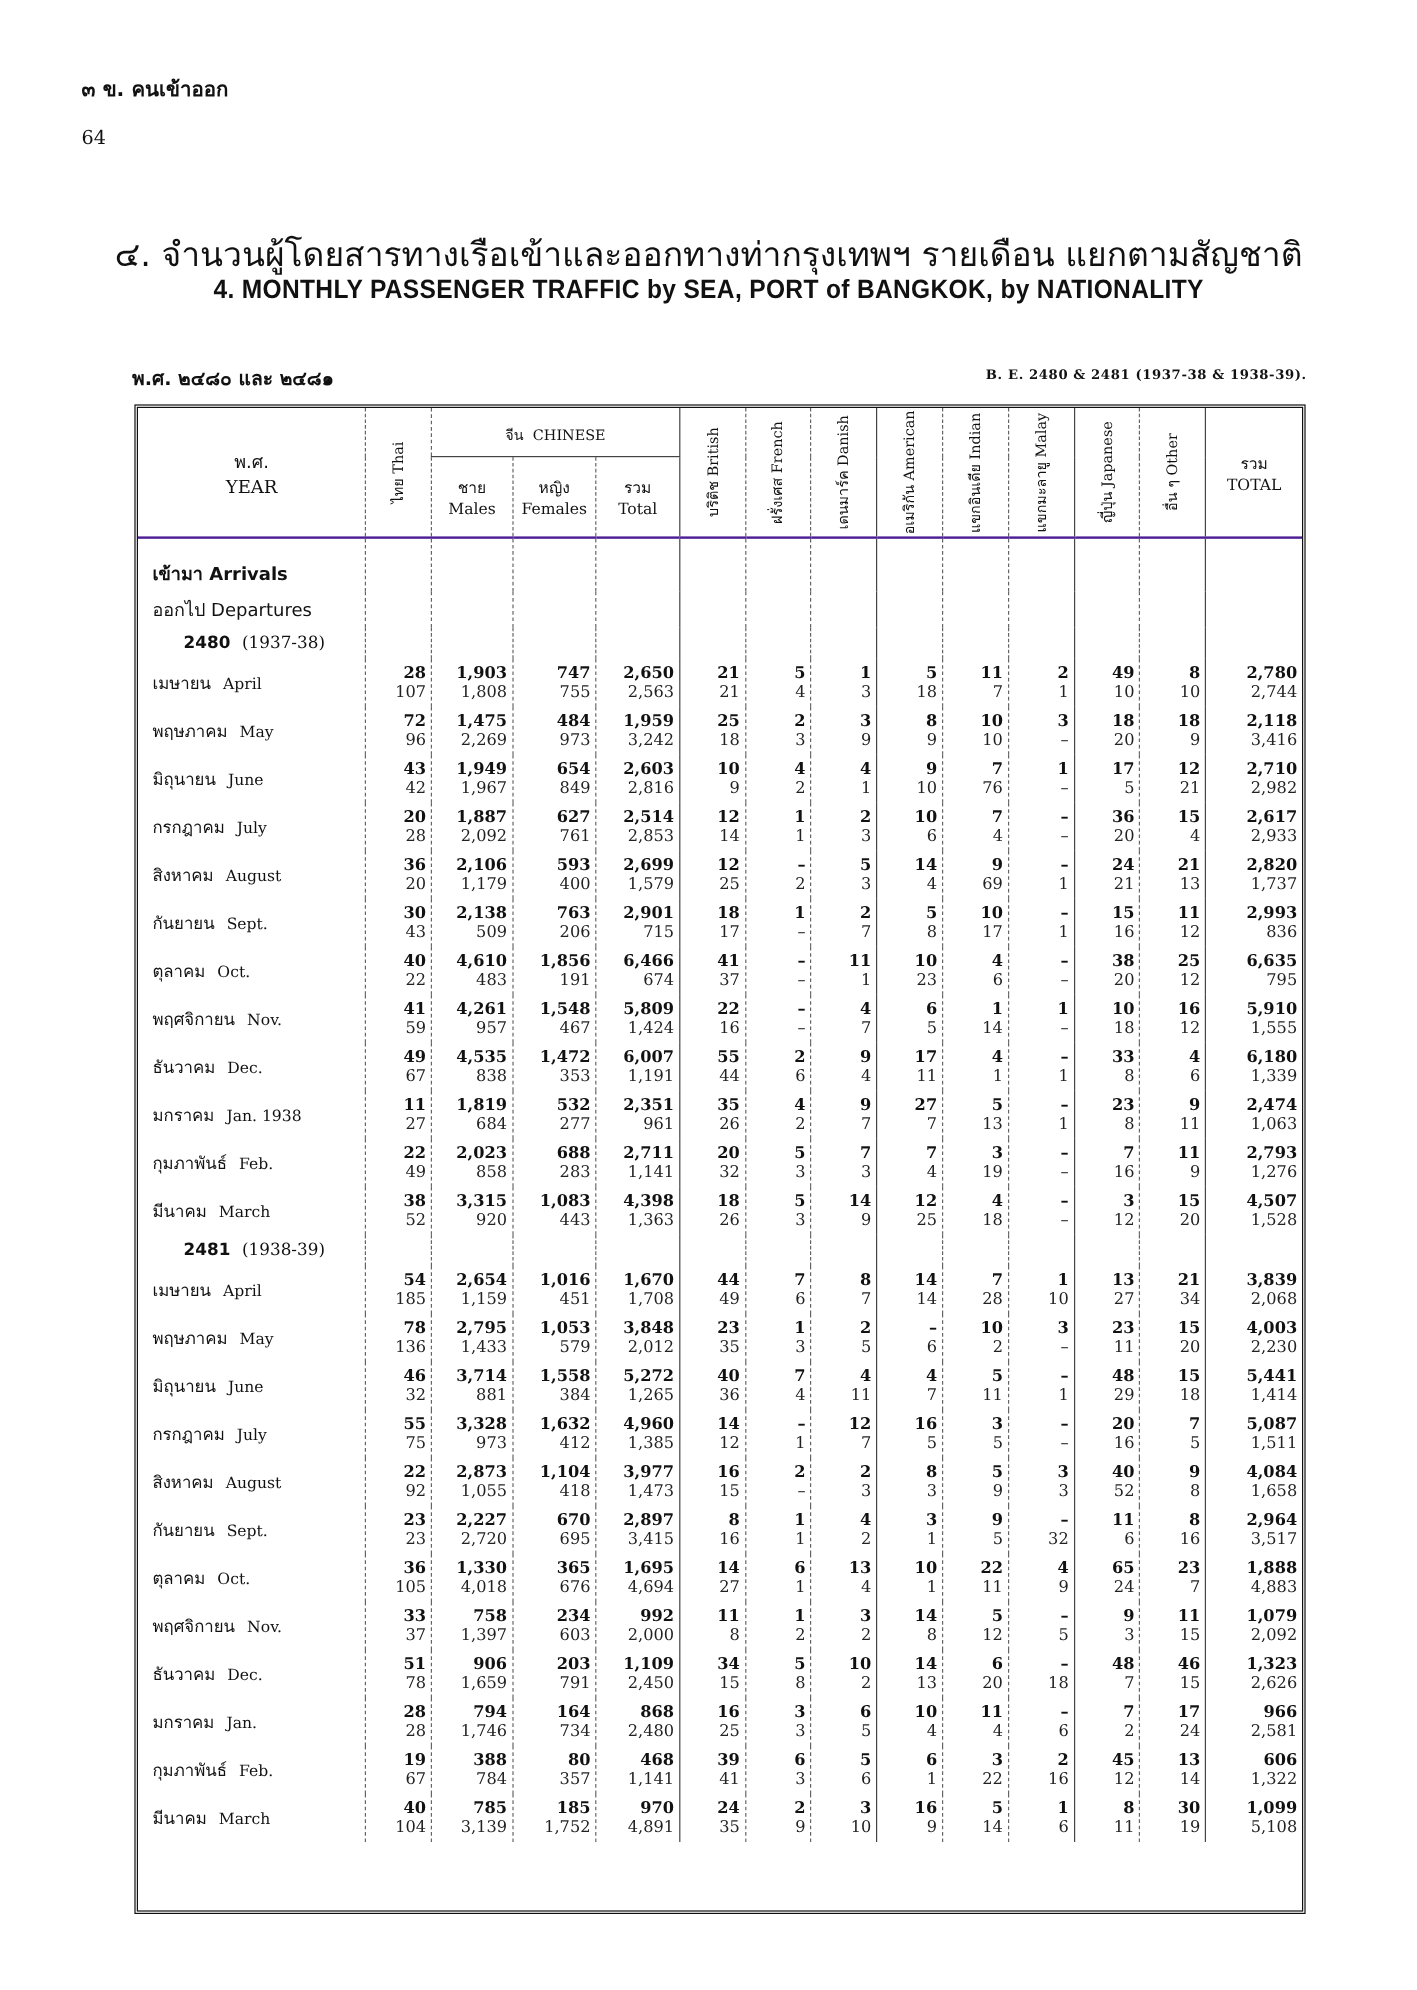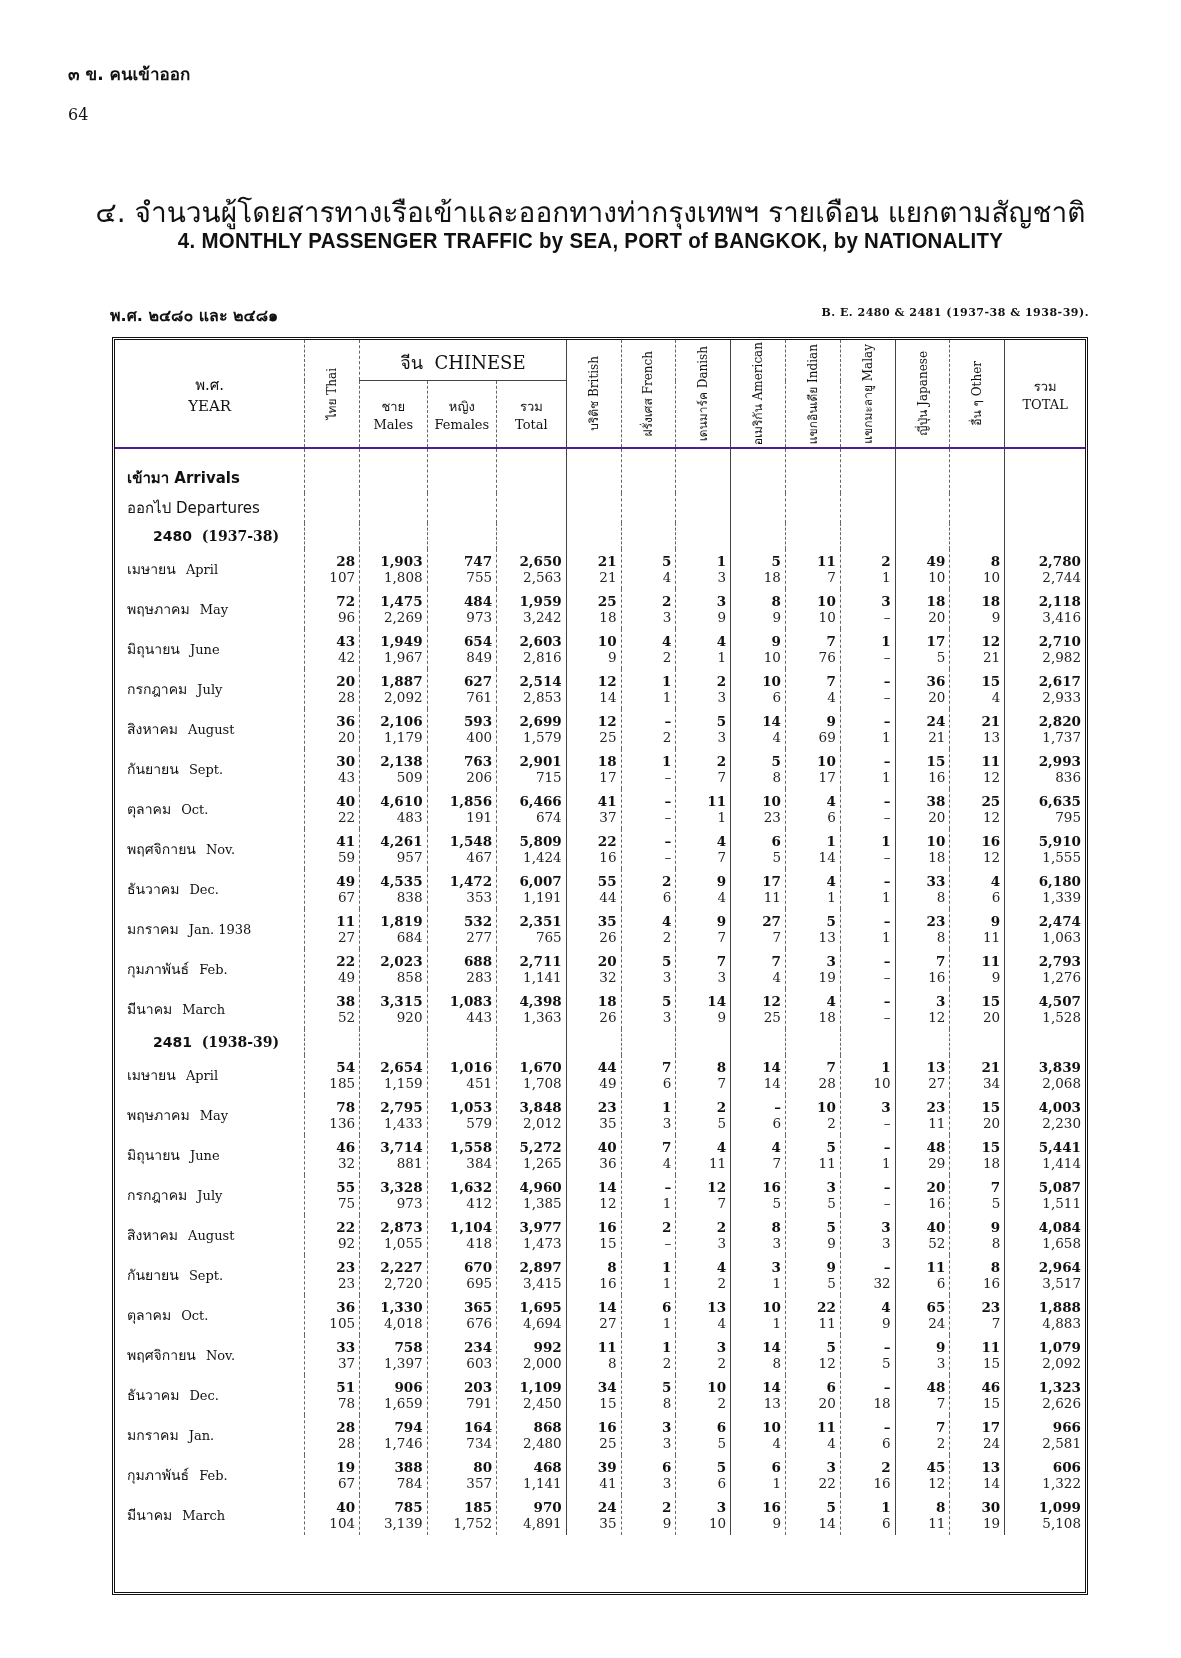--- a/index.html
+++ b/index.html
@@ -11,32 +11,32 @@
   .sub-left { position: absolute; left: 110px; top: 303px; font-family: "DejaVu Sans", sans-serif; font-size: 16px; font-weight: bold; }
   .sub-right { position: absolute; right: 92px; top: 306px; font-size: 11px; font-weight: bold; letter-spacing: 0.5px; }
 
   .table-wrap { position: absolute; left: 112px; top: 337px; width: 976px; height: 1258px; border: 3px double #111; box-sizing: border-box; }
   table { border-collapse: collapse; width: 100%; font-size: 14px; table-layout: fixed; }
   th { font-weight: normal; font-size: 13px; vertical-align: middle; border-bottom: 2px solid #4c1d95; padding: 2px; }
   .vcol { border-left: 1px dashed #666; }
   .vcol.solid { border-left: 1px solid #444; }
   .vhead { writing-mode: vertical-rl; transform: rotate(180deg); font-size: 12px; line-height: 14px; margin: 0 auto; white-space: nowrap; }
   .th-year { text-align: center; font-size: 15px; }
-  .th-chinese { border-bottom: 1px solid #444; font-size: 18px; padding-top: 6px; }
+  .th-chinese { border-bottom: 1px solid #444; font-size: 12px; padding-top: 6px; }
   .label-cell { padding-left: 12px; font-size: 14px; }
   .thai { font-family: "DejaVu Sans", sans-serif; }
   .sect { height: 30px; font-weight: bold; font-size: 15px; margin-top: 40px; }
   .sect2 { height: 30px; font-size: 15px; }
   td { padding: 0 4px; }
   td.num { text-align: right; vertical-align: middle; line-height: 16px; font-size: 13.5px; }
   .arr { font-weight: bold; display: block; }
   .dep { display: block; color: #222; }
   tr.month td { height: 40px; }
   .year-row td { height: 26px; font-weight: bold; font-family: "DejaVu Sans", sans-serif; font-size: 14px; }
-  .year-row .paren { font-weight: bold; font-family: "DejaVu Serif", serif; }
+  .year-row .paren { font-weight: normal; font-family: "DejaVu Serif", serif; }
   .month-en { font-size: 13px; margin-left: 10px; }
 </style>
 </head>
 <body>
 
 <div class="running-head">๓ ข. คนเข้าออก</div>
 <div class="page-num">64</div>
 <div class="title-thai">๔. จำนวนผู้โดยสารทางเรือเข้าและออกทางท่ากรุงเทพฯ รายเดือน แยกตามสัญชาติ</div>
 <div class="title-en">4. MONTHLY PASSENGER TRAFFIC by SEA, PORT of BANGKOK, by NATIONALITY</div>
 <div class="sub-left">พ.ศ. ๒๔๘๐ และ ๒๔๘๑</div>
@@ -667,21 +667,21 @@
           <td class="num vcol">
             <span class="arr">1,819</span>
             <span class="dep">684</span>
           </td>
           <td class="num vcol">
             <span class="arr">532</span>
             <span class="dep">277</span>
           </td>
           <td class="num vcol">
             <span class="arr">2,351</span>
-            <span class="dep">765</span>
+            <span class="dep">961</span>
           </td>
           <td class="num vcol solid">
             <span class="arr">35</span>
             <span class="dep">26</span>
           </td>
           <td class="num vcol">
             <span class="arr">4</span>
             <span class="dep">2</span>
           </td>
           <td class="num vcol">

